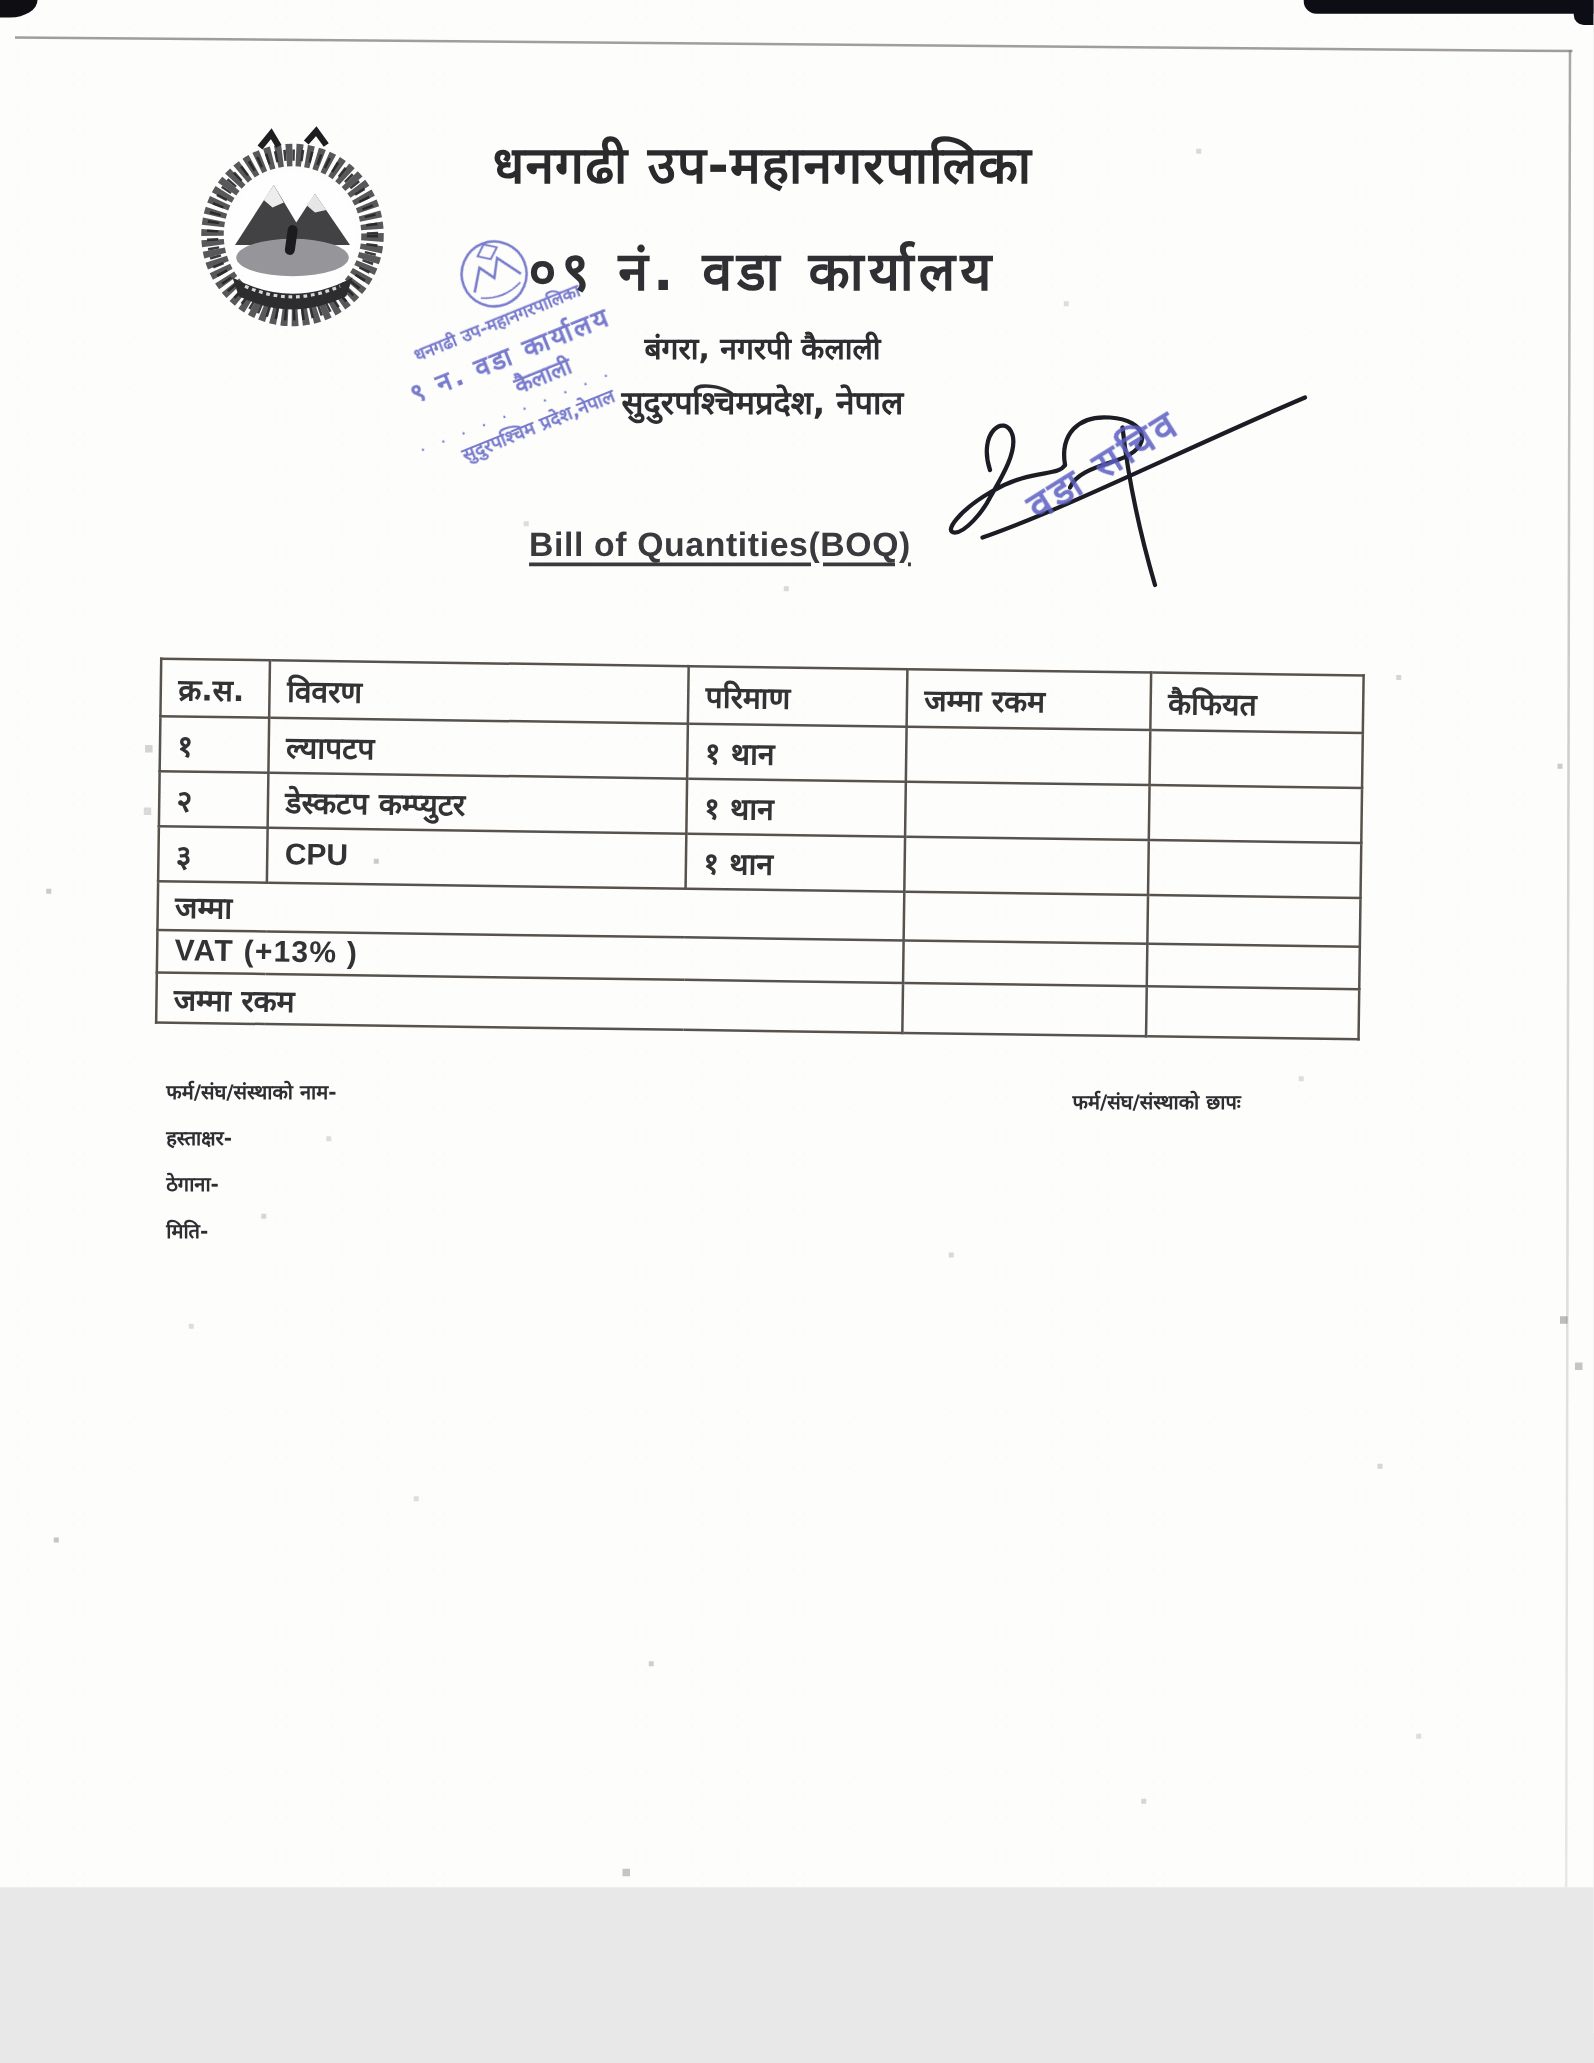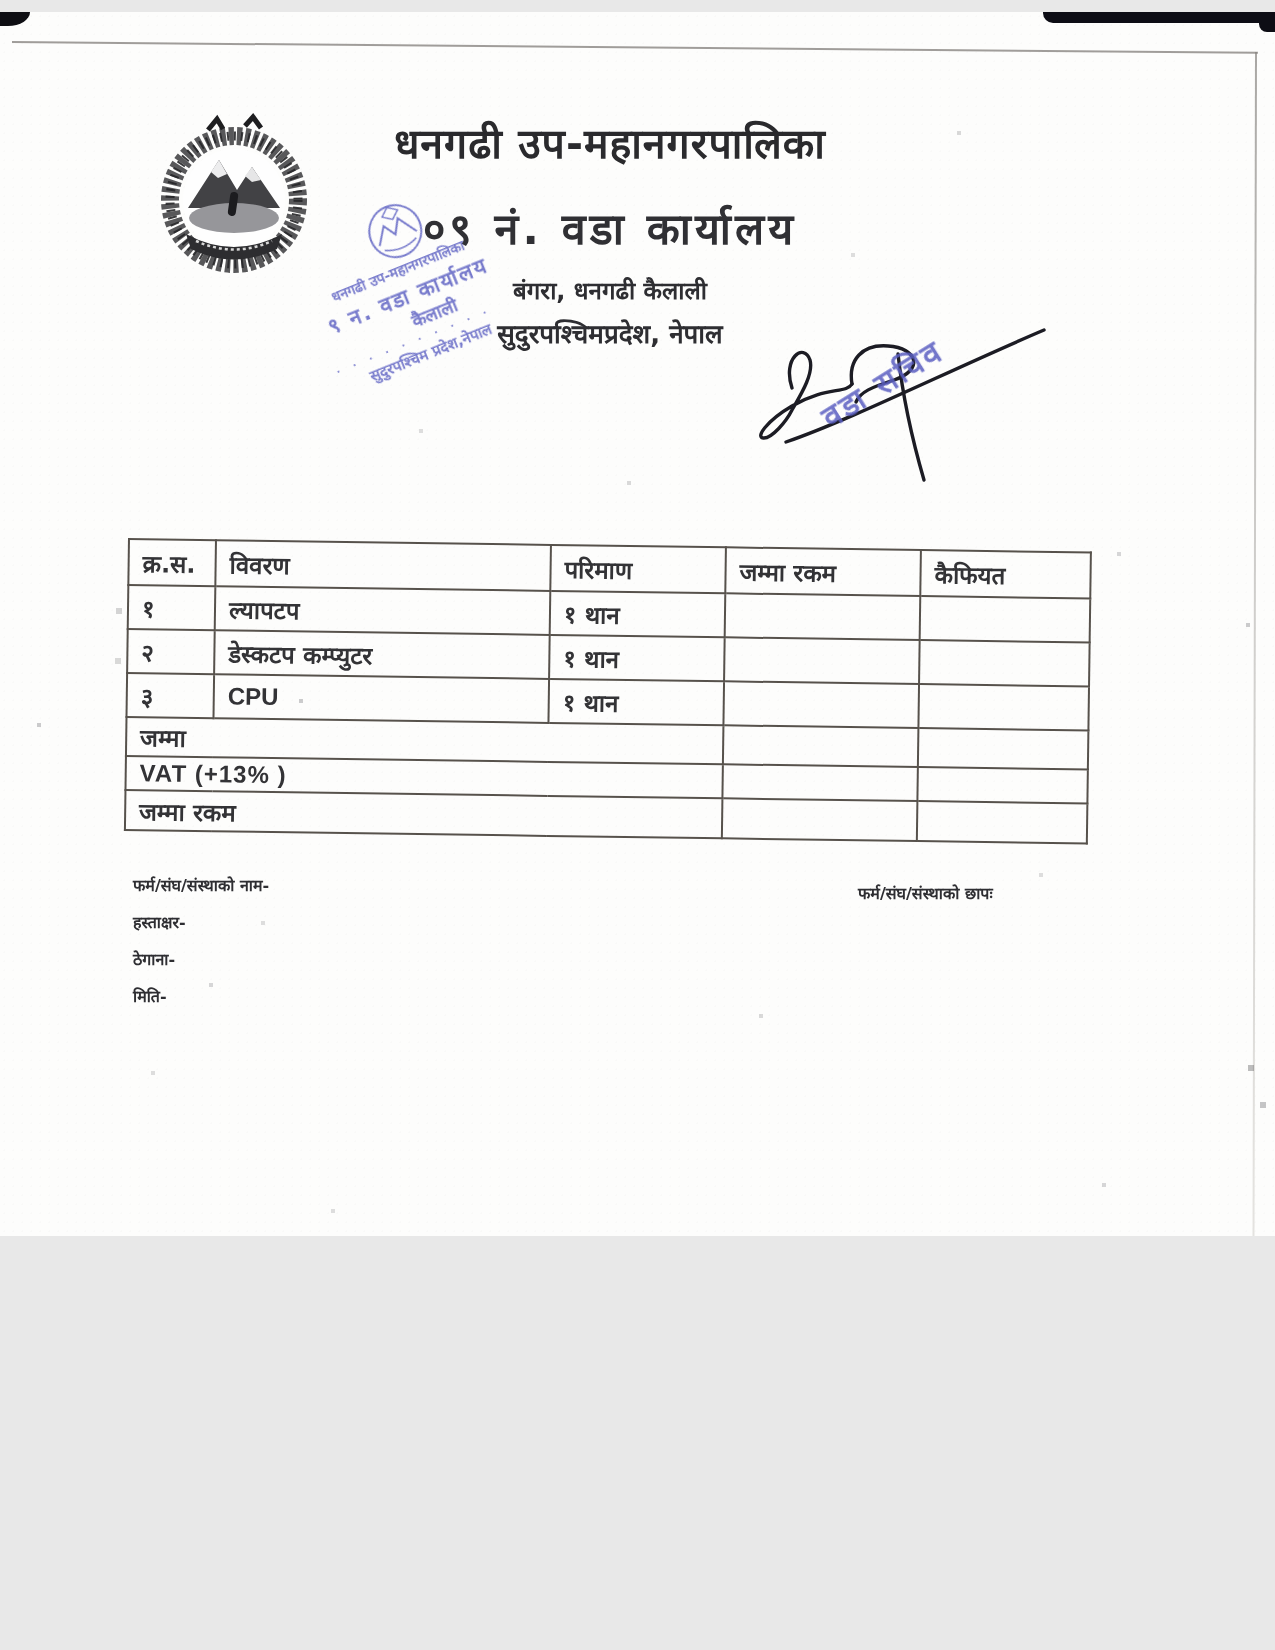--- a/index.html
+++ b/index.html
@@ -1,18 +1,18 @@
 <!DOCTYPE html>
 <html><head>
 <meta charset="utf-8">
 <style>
   * { margin:0; padding:0; box-sizing:border-box; }
   html,body { background:#e8e8e8; }
   .page {
-    position:relative; width:1275px; height:1224px; margin:12px auto;
+    position:relative; width:1275px; height:1510px; margin:0 auto;
     background:#fdfdfc; overflow:hidden;
     font-family:"DejaVu Sans", sans-serif; color:#2b2b2e;
     background-image: radial-gradient(rgba(40,40,40,0.014) 1px, transparent 1px);
     background-size: 9px 9px;
     padding-left: 48px;
   }
   
   .scan-corner-tl { position:absolute; left:0; top:0; width:30px; height:14px;
     background:#0e0e13; border-radius:0 0 22px 0 / 0 0 14px 0; }
   .scan-bar-tr { position:absolute; right:0; top:0; width:232px; height:11px;
@@ -111,21 +111,21 @@
     <path d="M97 66 L104 57 L113 70 L104 72 Z" fill="#e6e6e7"></path>
     <ellipse cx="86" cy="108" rx="45" ry="15" fill="#96969a"></ellipse>
     <rect x="81" y="82" width="8" height="24" rx="4" fill="#1c1c1f" transform="rotate(8 85 94)"></rect>
     <path d="M38 124 Q86 150 134 124 L129 139 Q86 160 43 139 Z" fill="#2d2d30"></path>
     <path d="M48 131 q38 17 76 0" stroke="#d8d8d8" stroke-width="2.5" fill="none" stroke-dasharray="3 3"></path>
   </svg>
 
   <div class="header-text">
     <div class="org-name">धनगढी उप-महानगरपालिका</div>
     <div class="office">०९ नं. वडा कार्यालय</div>
-    <div class="addr1">बंगरा, धनगढी कैलाली</div>
+    <div class="addr1">बंगरा, नगरपी कैलाली</div>
     <div class="addr2">सुदुरपश्चिमप्रदेश,  नेपाल</div>
   </div>
 
   <div class="round-stamp">
     <svg class="seal-svg" width="64" height="58" viewBox="0 0 64 58">
       <circle cx="32" cy="30" r="26" fill="none" stroke="currentColor" stroke-width="2"></circle>
       <path d="M12 38 L23 21 L31 33 L39 19 L52 38" fill="none" stroke="currentColor" stroke-width="2"></path>
       <path d="M15 44 q17 8 34 0" fill="none" stroke="currentColor" stroke-width="1.5"></path>
       <path d="M25 12 l8 -7 9 6 -8 7 z" fill="none" stroke="currentColor" stroke-width="1.5"></path>
     </svg>
@@ -139,20 +139,21 @@
   <svg class="signature" viewBox="0 0 300 178">
     <g fill="none" stroke="#1c1c24" stroke-width="3.4" stroke-linecap="round">
       <path d="M42 80 C 32 50, 54 34, 60 52 C 64 66, 50 88, 42 102 C 36 114, 22 130, 14 130 C 4 130, 18 112, 42 98 C 76 78, 96 86, 102 76"></path>
       <path d="M102 76 C 98 52, 112 36, 138 38 C 168 40, 174 62, 144 72 C 122 79, 110 84, 106 94"></path>
       <path d="M36 134 C 100 112, 200 62, 294 22"></path>
       <path d="M148 46 C 152 82, 160 124, 174 172"></path>
     </g>
   </svg>
   <div class="secretary-stamp">वडा सचिव</div>
 
+  <div class="boq-title">Bill of Quantities(BOQ)</div>
 
   <table class="boq">
     <colgroup>
       <col style="width:87px">
         <col style="width:335px">
         <col style="width:175px">
       <col style="width:195px">
         <col style="width:170px">
     </colgroup>
     <tbody>

